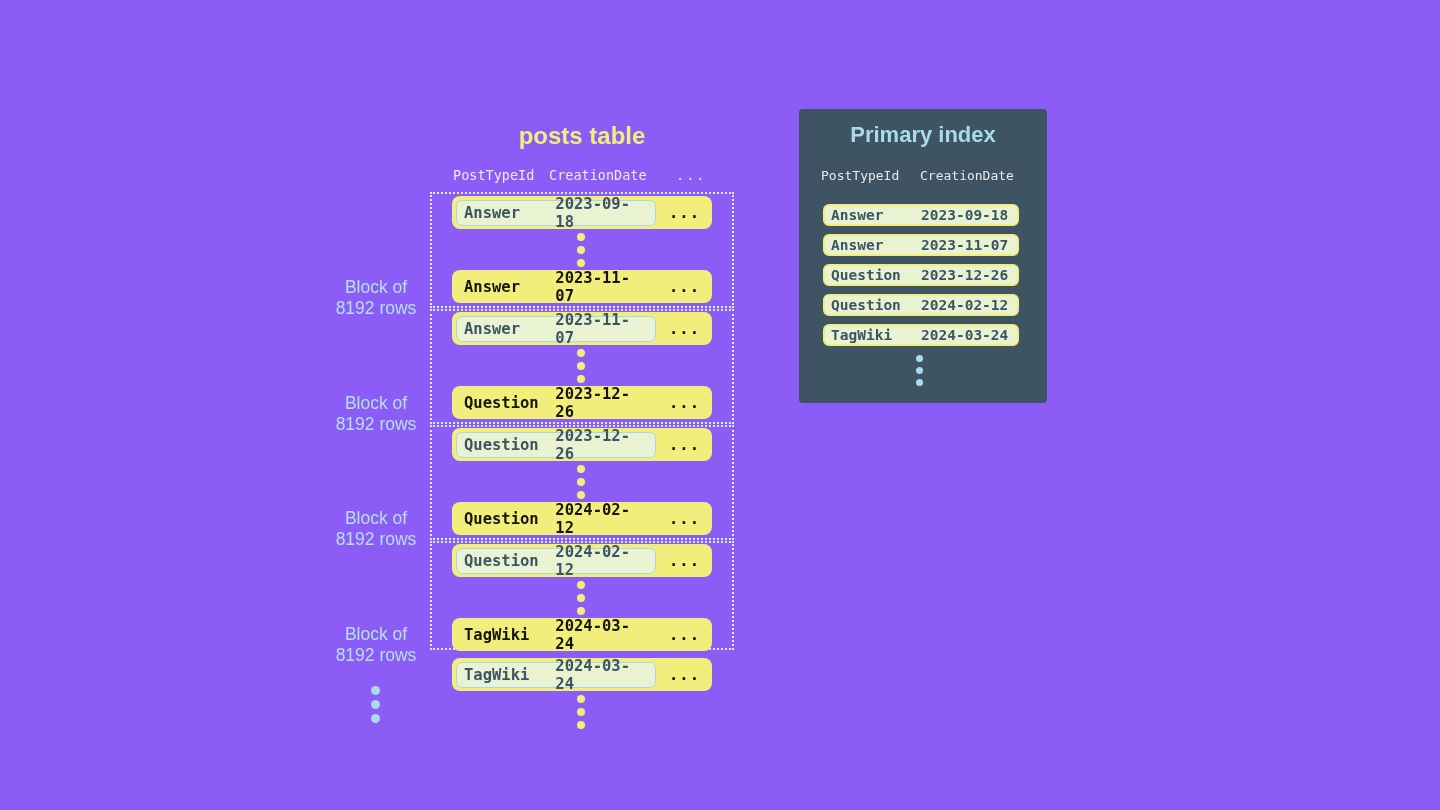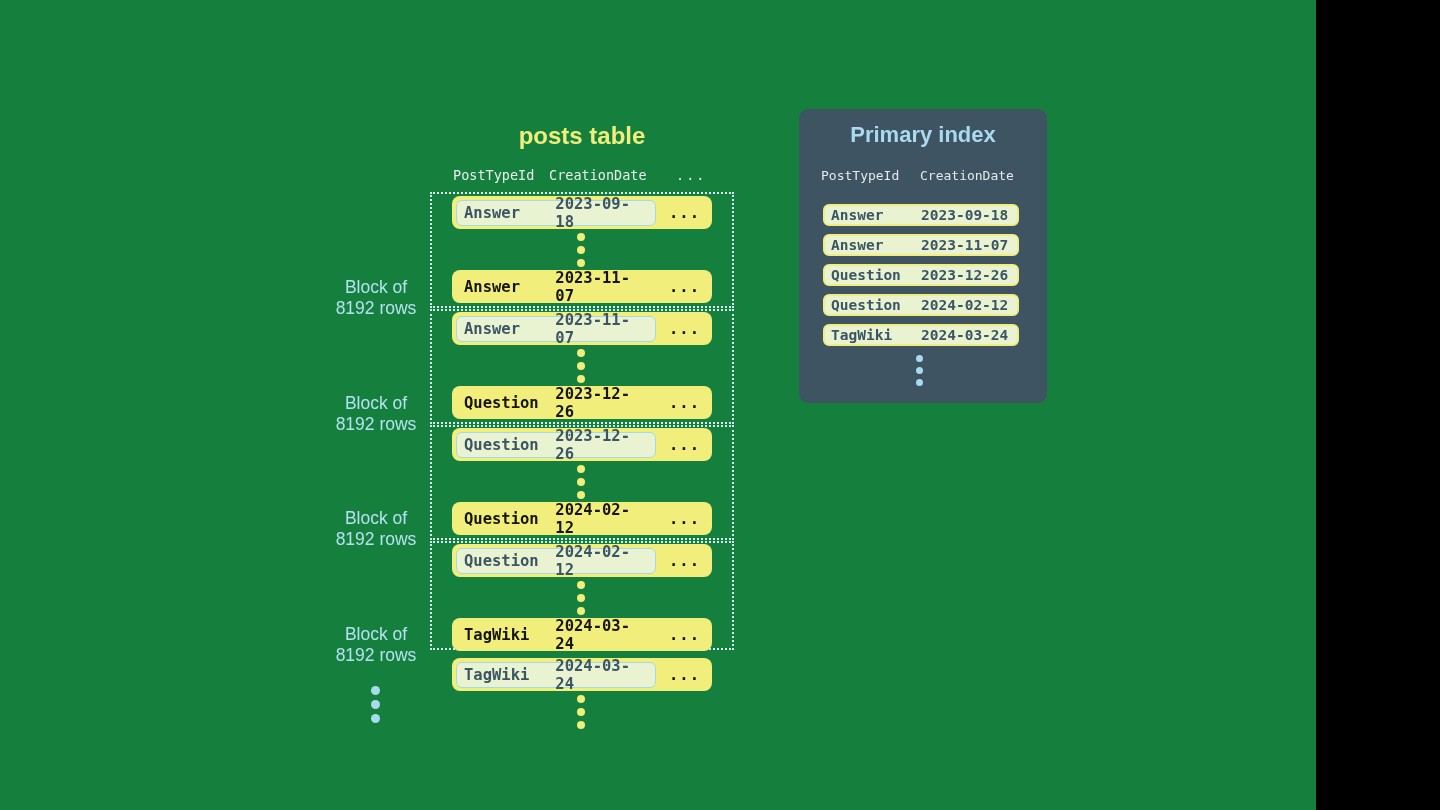--- a/index.html
+++ b/index.html
@@ -1,17 +1,17 @@
 <!DOCTYPE html>
 <html><head>
 <meta charset="utf-8">
 <style>
   html,body { margin:0; padding:0; background:#000; }
   .stage {
-    position:relative; width:1316px; height:810px; background:#15803d;
+    position:relative; width:1440px; height:810px; background:#8b5cf6;
     overflow:hidden; font-family:"DejaVu Sans Mono", monospace;
   }
   
   .posts-title {
     position:absolute; left:440px; top:122px; width:284px; text-align:center;
     color:#F2EE7B; font-family:"Liberation Sans", sans-serif;
     font-size:24px; font-weight:700;
   }
   .pt-col { position:absolute; top:167px; color:#E9EDED; font-size:13.5px; }
   .pt-col.c1 { left:453px; }
@@ -42,21 +42,21 @@
   .more { margin-left:auto; margin-right:12px; letter-spacing:1px; color:#15150C; }
 
   .dots { position:absolute; display:flex; flex-direction:column; gap:5px; }
   .dot { width:8px; height:8px; border-radius:50%; background:#F2EE7B; }
   .dot.blue { background:#A9DAEE; width:9px; height:9px; }
   .dot.sm { width:7px; height:7px; }
 
   
   .panel {
     position:absolute; left:799px; top:109px; width:248px; height:294px;
-    background:#3E5462; border-radius:9px;text-decoration:underline;
+    background:#3E5462; border-radius:4px;text-decoration:underline;
   }
   .panel-title {
     position:absolute; top:13px; left:0; width:100%; text-align:center;
     color:#A9DAEE; font-family:"Liberation Sans", sans-serif;
     font-size:22px; font-weight:700;
   }
   .pi-col { position:absolute; top:59px; color:#E6EAEA; font-size:13px; }
   .pi-col.c1 { left:22px; }
   .pi-col.c2 { left:121px; }
   .pill {

